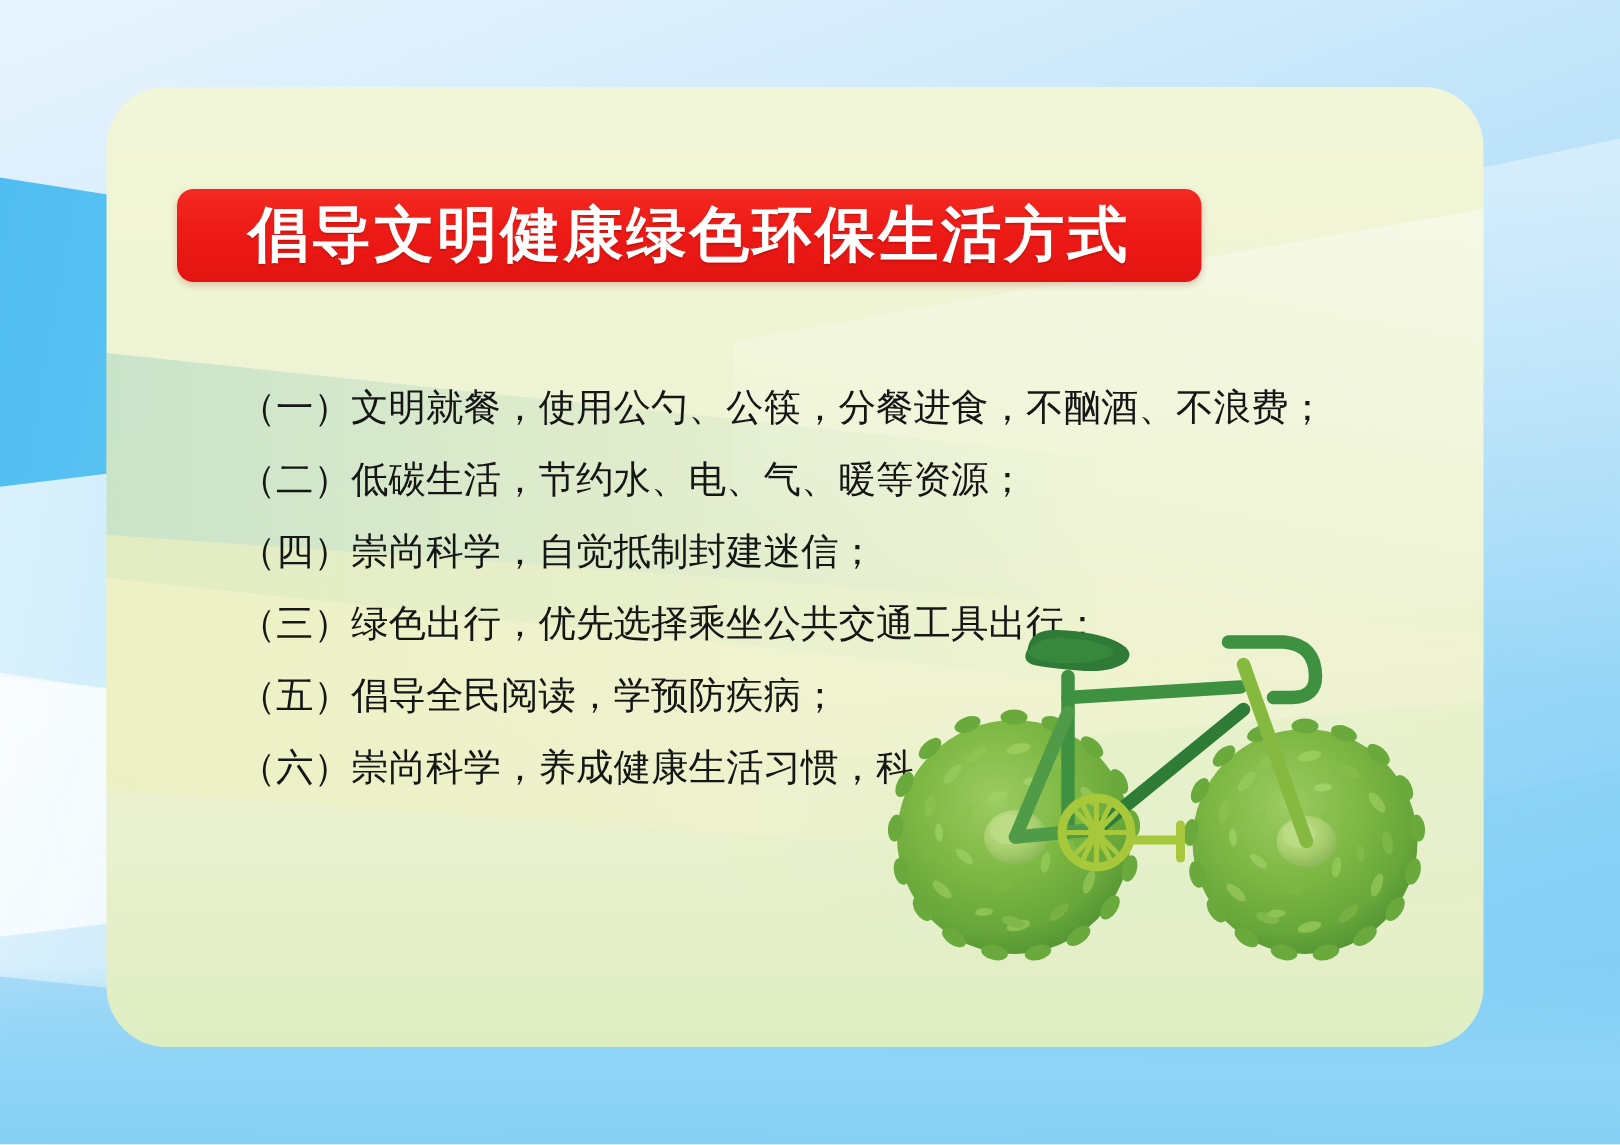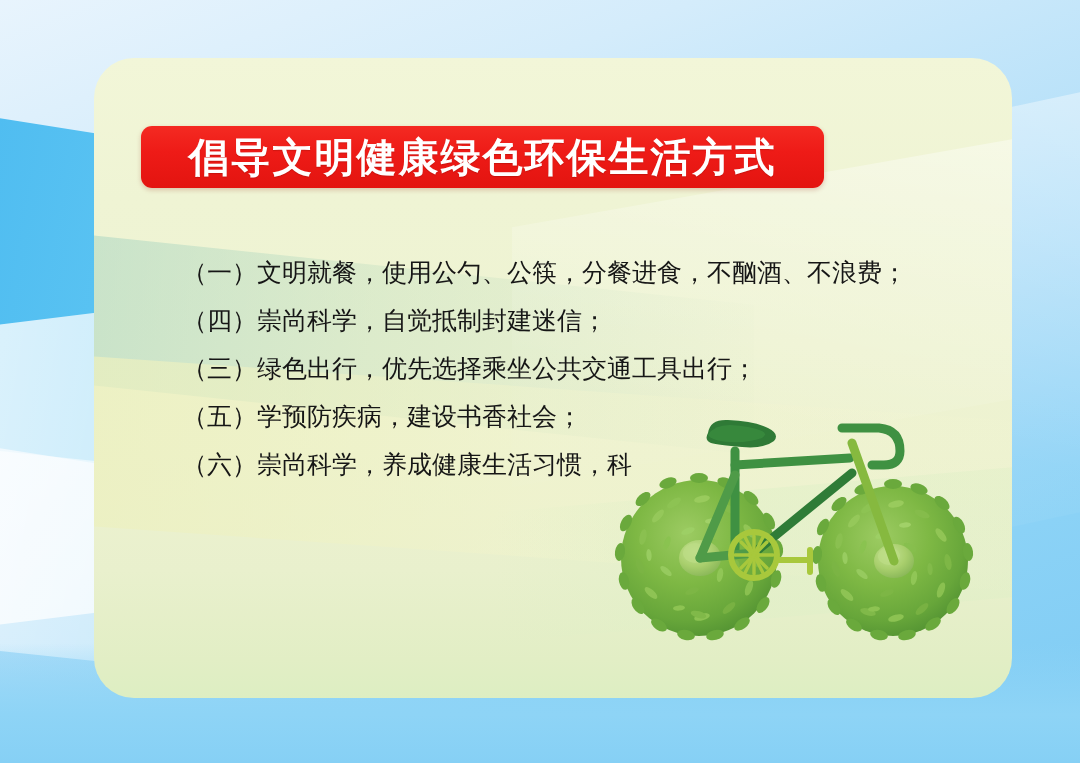--- a/index.html
+++ b/index.html
@@ -64,21 +64,21 @@
     left: 0;
     bottom: 0;
     width: 1080px;
     height: 120px;
     background: linear-gradient(180deg, rgba(140,214,247,0) 0%, #8ed4f6 60%, #86d0f5 100%);
   }
 
   
   #card {
     position: absolute;
-    left: 94px;
+    left: 71px;
     top: 58px;
     width: 918px;
     height: 640px;
     border-radius: 40px;
     overflow: hidden;
     background:
       linear-gradient(180deg,
         #f2f6d8 0%,
         #eff4d4 22%,
         #eef3d2 45%,
@@ -195,23 +195,24 @@
     <div class="card-band band-2"></div>
     <div class="card-band band-3"></div>
     <div class="card-band band-4"></div>
 
     <div id="title-banner">
       <span id="title-text">倡导文明健康绿色环保生活方式</span>
     </div>
 
     <div id="body-text">
       <div class="item-line item-indent">（一）文明就餐，使用公勺、公筷，分餐进食，不酗酒、不浪费；</div>
+      <div class="item-line item-indent">（二）低碳生活，节约水、电、气、暖等资源；</div>
       <div class="item-line item-indent">（四）崇尚科学，自觉抵制封建迷信；</div>
       <div class="item-line item-indent">（三）绿色出行，优先选择乘坐公共交通工具出行；</div>
-      <div class="item-line item-indent">（五）学预防疾病，建设书香社会；</div>
+      <div class="item-line item-indent">（五）倡导全民阅读，学预防疾病；</div>
       <div class="item-line item-indent">（六）崇尚科学，养成健康生活习惯，科</div>
     </div>
 
     <svg id="bicycle" viewBox="0 0 380 250">
       <defs>
         <radialGradient id="leafGrad" cx="42%" cy="34%" r="72%">
           <stop offset="0%" stop-color="#9ccb62"></stop>
           <stop offset="45%" stop-color="#7eb844"></stop>
           <stop offset="78%" stop-color="#67a63a"></stop>
           <stop offset="100%" stop-color="#4f8f31"></stop>

